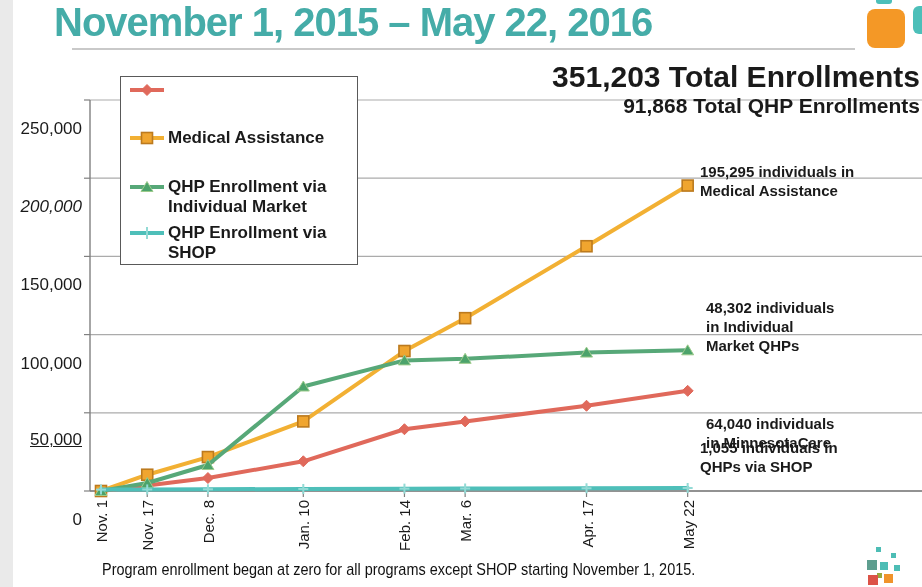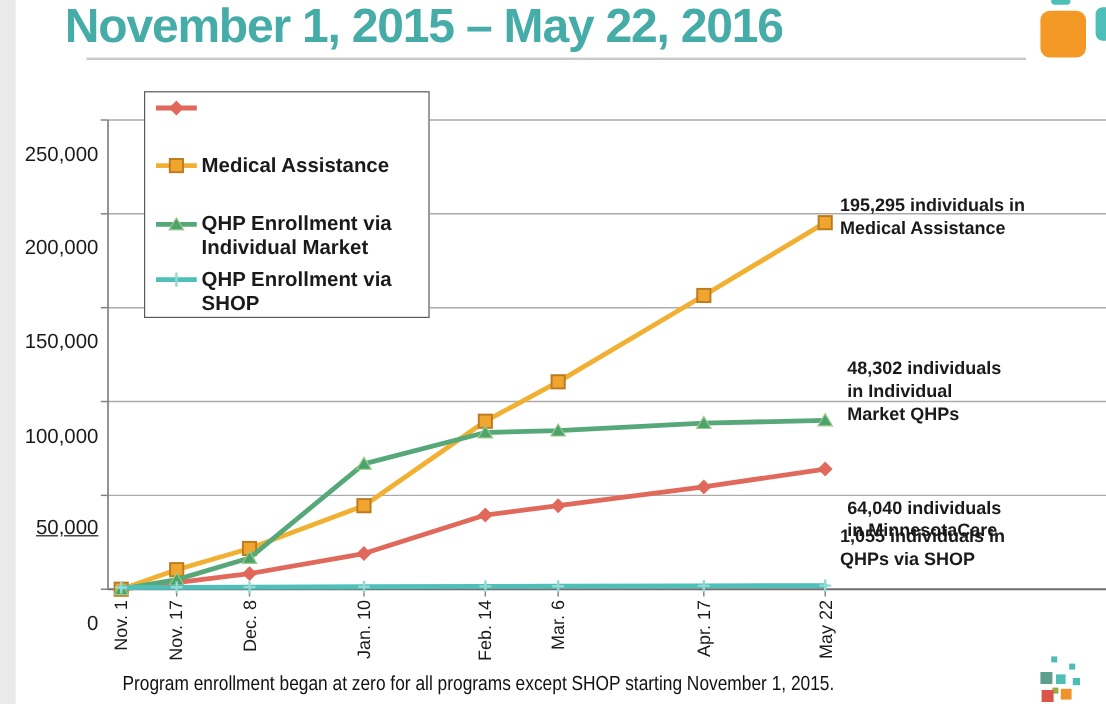--- a/index.html
+++ b/index.html
@@ -58,20 +58,22 @@
 <div id="left-strip" class="abs"></div>
 
 <div id="page-title" class="abs">November 1, 2015 – May 22, 2016</div>
 <div id="title-rule" class="abs"></div>
 
 <div id="decor-orange" class="abs"></div>
 <div id="decor-teal-top" class="abs"></div>
 <div id="decor-teal-right" class="abs"></div>
 
 <div id="totals" class="abs">
+  <div id="total-enrollments">351,203 Total Enrollments</div>
+  <div id="total-qhp">91,868 Total QHP Enrollments</div>
 </div>
 
 <svg id="plot" class="abs" width="922" height="587" xmlns="http://www.w3.org/2000/svg">
     <line x1="90" y1="491" x2="922" y2="491" stroke="#6e6e6e" stroke-width="1.6"></line>
     <line x1="84" y1="491" x2="90" y2="491" stroke="#808080" stroke-width="1.2"></line>
     <line x1="90" y1="412.8" x2="922" y2="412.8" stroke="#ababab" stroke-width="1.2"></line>
     <line x1="84" y1="412.8" x2="90" y2="412.8" stroke="#808080" stroke-width="1.2"></line>
     <line x1="90" y1="334.6" x2="922" y2="334.6" stroke="#ababab" stroke-width="1.2"></line>
     <line x1="84" y1="334.6" x2="90" y2="334.6" stroke="#808080" stroke-width="1.2"></line>
     <line x1="90" y1="256.4" x2="922" y2="256.4" stroke="#ababab" stroke-width="1.2"></line>
@@ -133,21 +135,21 @@
     <line x1="581.52" y1="488.263" x2="591.52" y2="488.263" stroke="#93dad5" stroke-width="2"></line>
     <line x1="687.6700000000001" y1="483.001812" x2="687.6700000000001" y2="493.001812" stroke="#93dad5" stroke-width="2"></line>
     <line x1="682.6700000000001" y1="488.001812" x2="692.6700000000001" y2="488.001812" stroke="#93dad5" stroke-width="2"></line>
   </svg>
 
 <div id="ylabels-container">
     <div class="ylabel" style="top: 482px;">0</div>
     <div class="ylabel" style="top: 402px; text-decoration: underline;">50,000</div>
     <div class="ylabel" style="top: 325.6px;">100,000</div>
     <div class="ylabel" style="top: 247.4px;">150,000</div>
-    <div class="ylabel" style="top: 169.2px;">200,000</div>
+    <div class="ylabel" style="top: 169.2px; font-style: italic;">200,000</div>
     <div class="ylabel" style="top: 91px;">250,000</div>
   </div>
 <div id="xlabels-container">
     <div class="xlabel" style="left: 93px; top: 500px;">Nov. 1</div>
     <div class="xlabel" style="left: 139.24px; top: 500px;">Nov. 17</div>
     <div class="xlabel" style="left: 199.93px; top: 500px;">Dec. 8</div>
     <div class="xlabel" style="left: 295.3px; top: 500px;">Jan. 10</div>
     <div class="xlabel" style="left: 396.45px; top: 500px;">Feb. 14</div>
     <div class="xlabel" style="left: 457.14px; top: 500px;">Mar. 6</div>
     <div class="xlabel" style="left: 578.52px; top: 500px;">Apr. 17</div>

